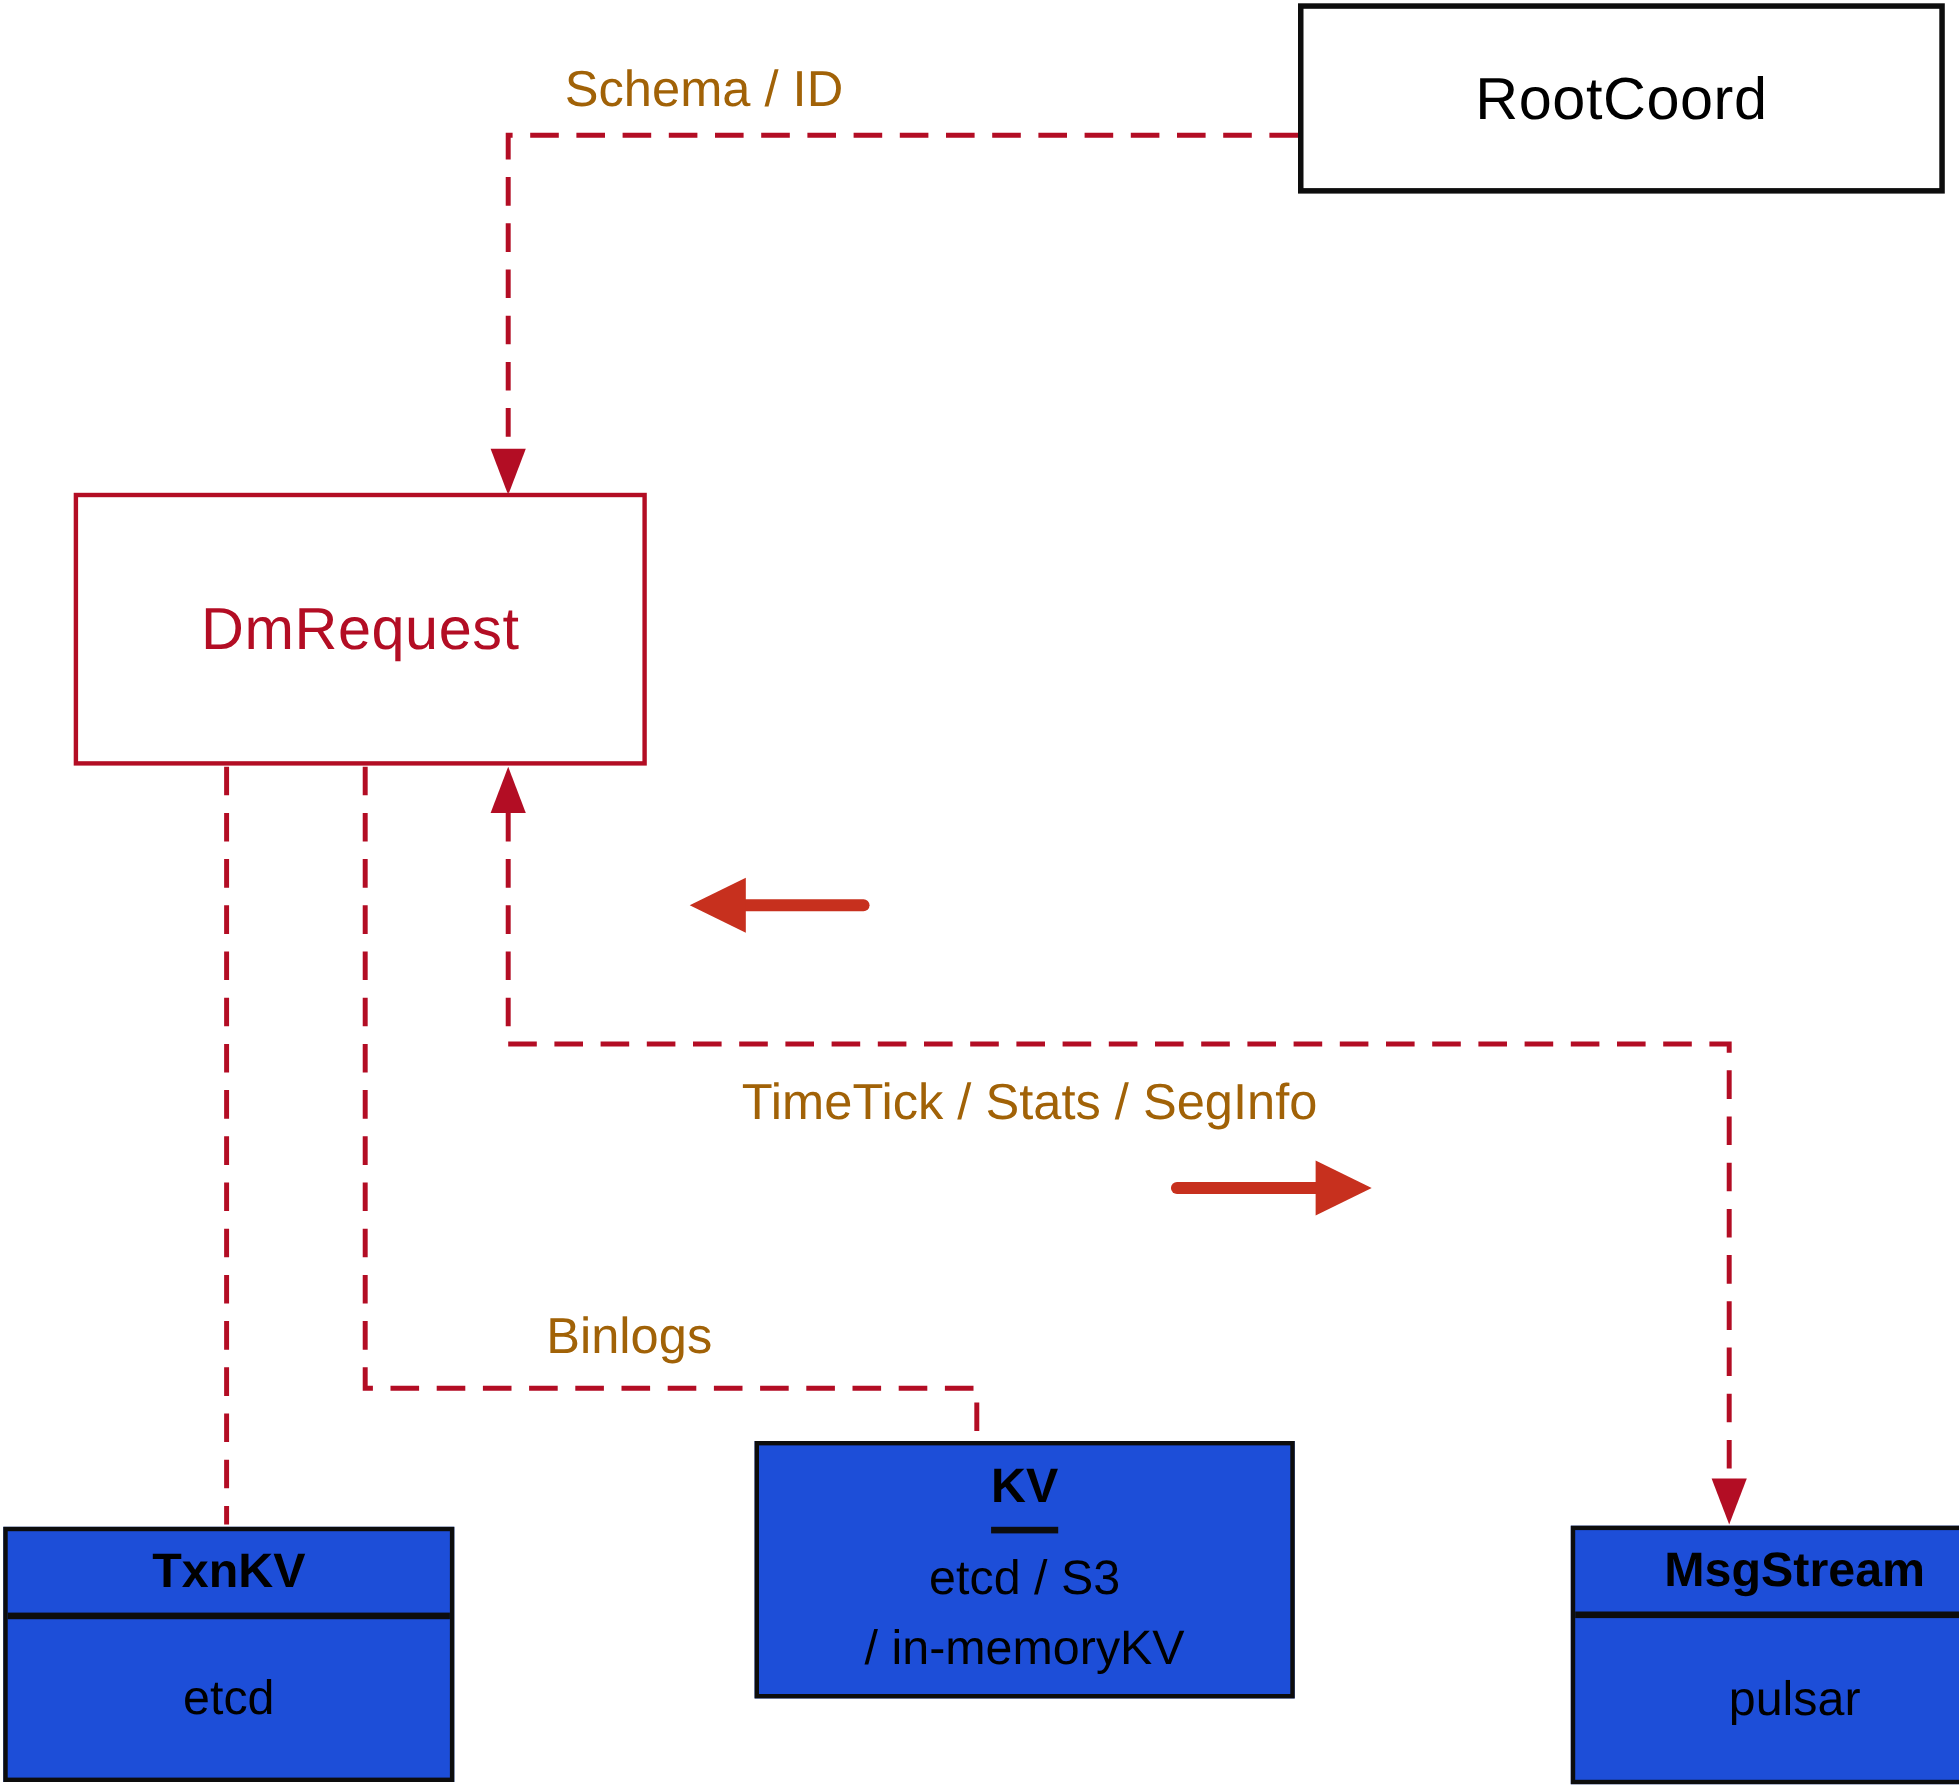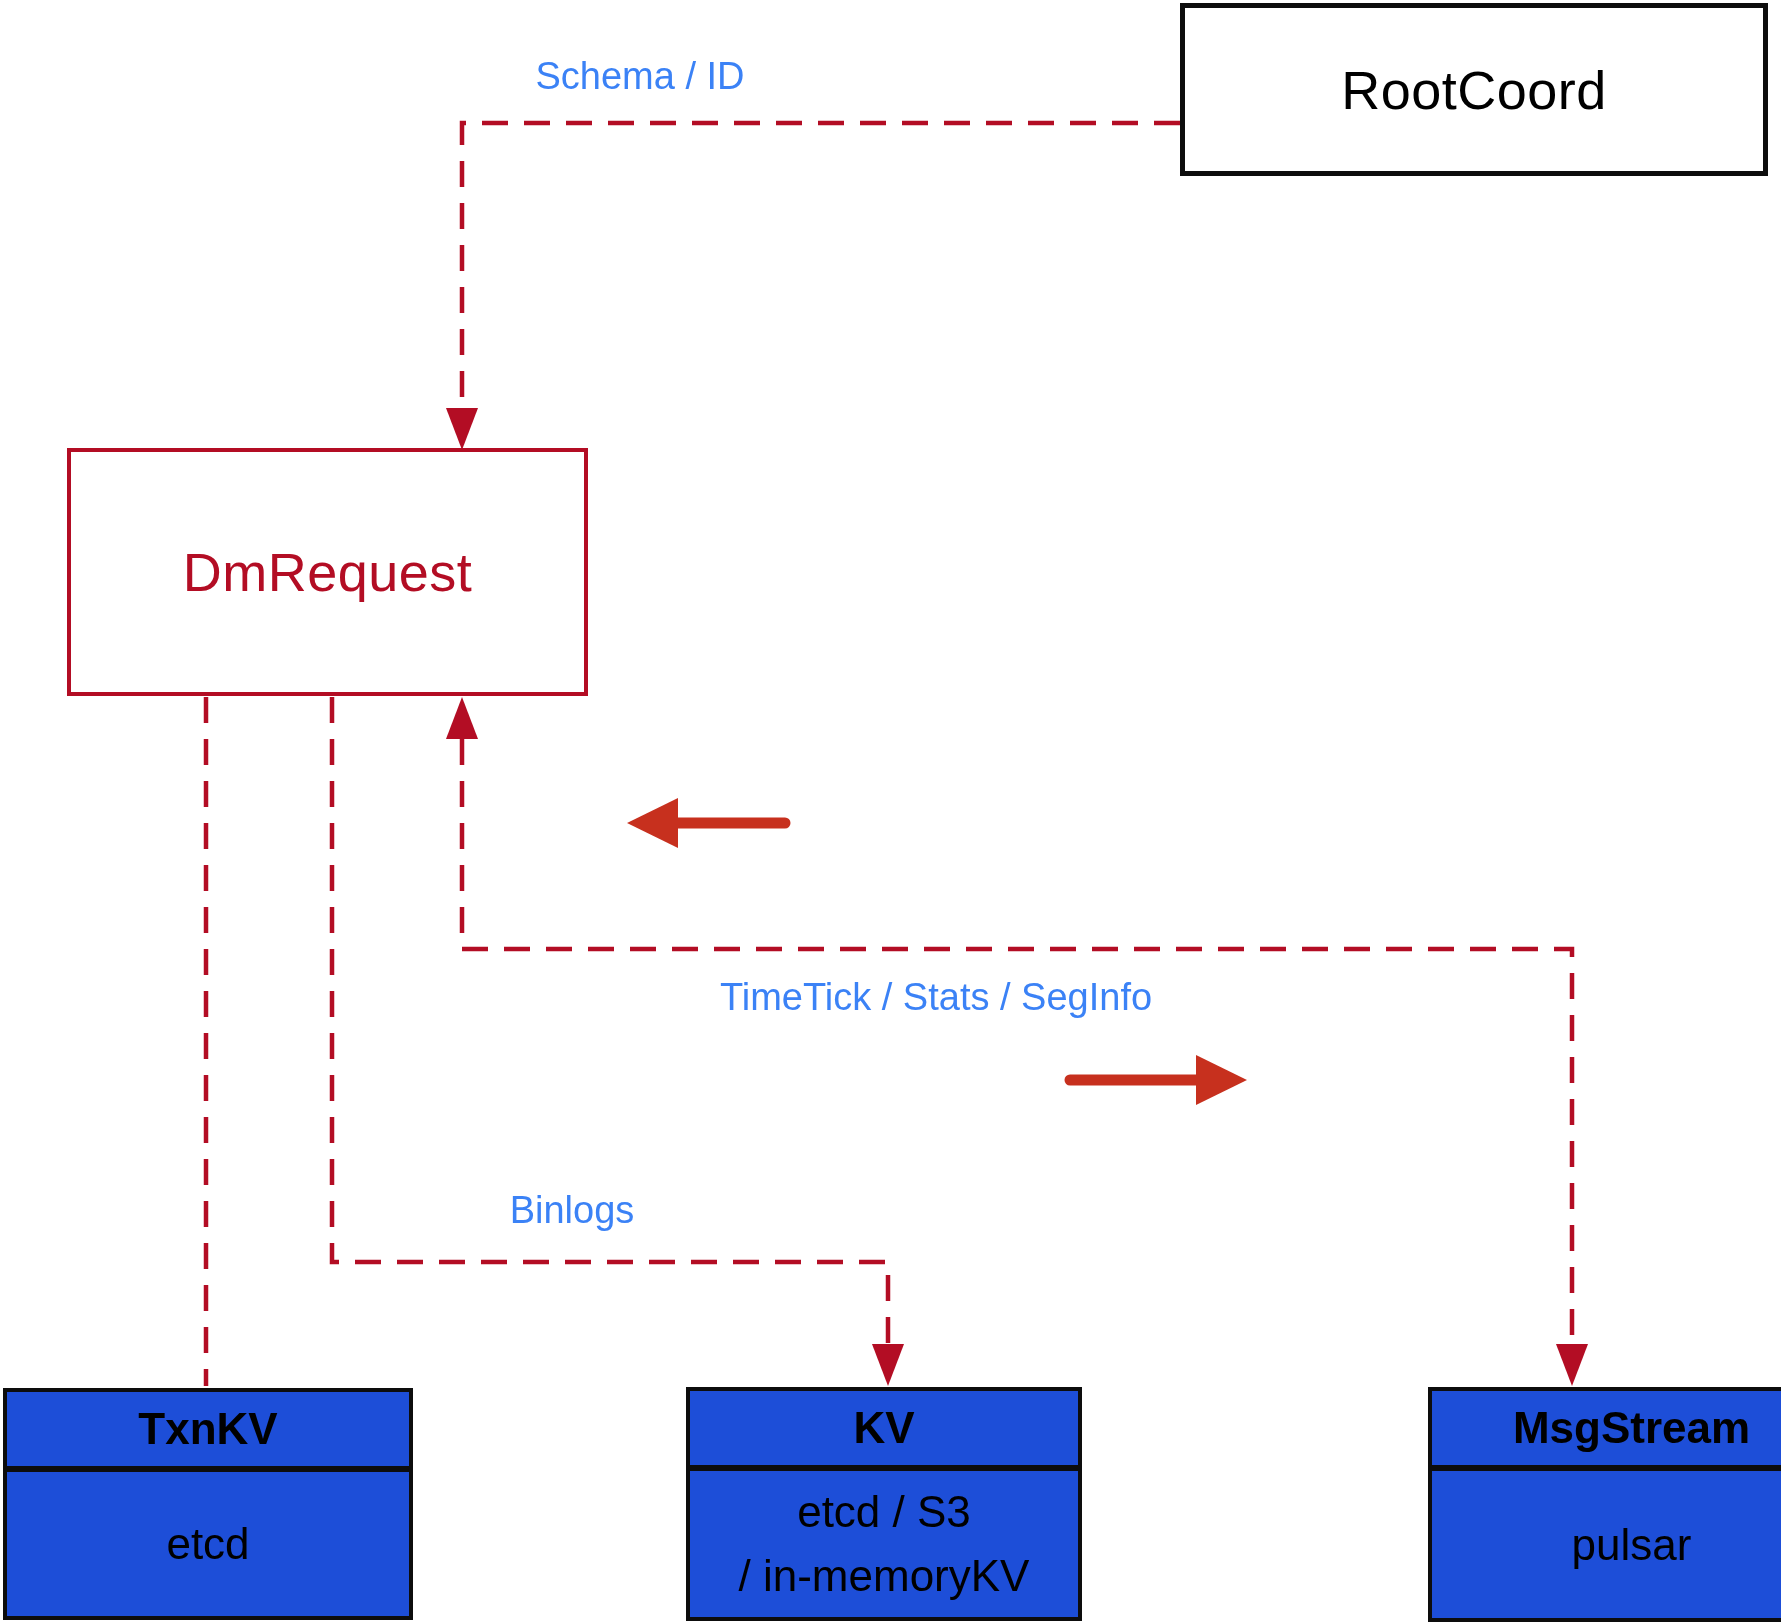--- a/index.html
+++ b/index.html
@@ -48,29 +48,29 @@
     display: flex; align-items: center; justify-content: center;
     font-weight: bold; font-size: 44px;
   }
   .tbl-body {
     flex: 1;
     display: flex; flex-direction: column;
     align-items: center; justify-content: center;
     font-size: 44px; line-height: 64px;
   }
   #txnkv-node     { left: 3px;    top: 1388px; width: 410px; height: 232px; }
-  #kv-node        { left: 686px;  top: 1387px; width: 396px; height: 234px; }
+  #kv-node        { left: 686px;  top: 1310px; width: 491px; height: 234px; align-items: center; }
   #msgstream-node { left: 1428px; top: 1387px; width: 407px; height: 235px; }
 
   .edge-label {
     position: absolute;
     transform: translateX(-50%);
     white-space: nowrap;
-    font-size: 38px;
-    color: #3b82f6;
+    font-size: 46px;
+    color: #a16207;
     line-height: 1;
   }
   #label-schema-id  { left: 640px;  top: 57px;  }
   #label-ddrequest  { left: 930px;  top: 879px; }
   #label-timetick   { left: 936px;  top: 978px; }
   #label-binlogs    { left: 572px;  top: 1191px;}
 </style>
 </head>
 <body>
 

